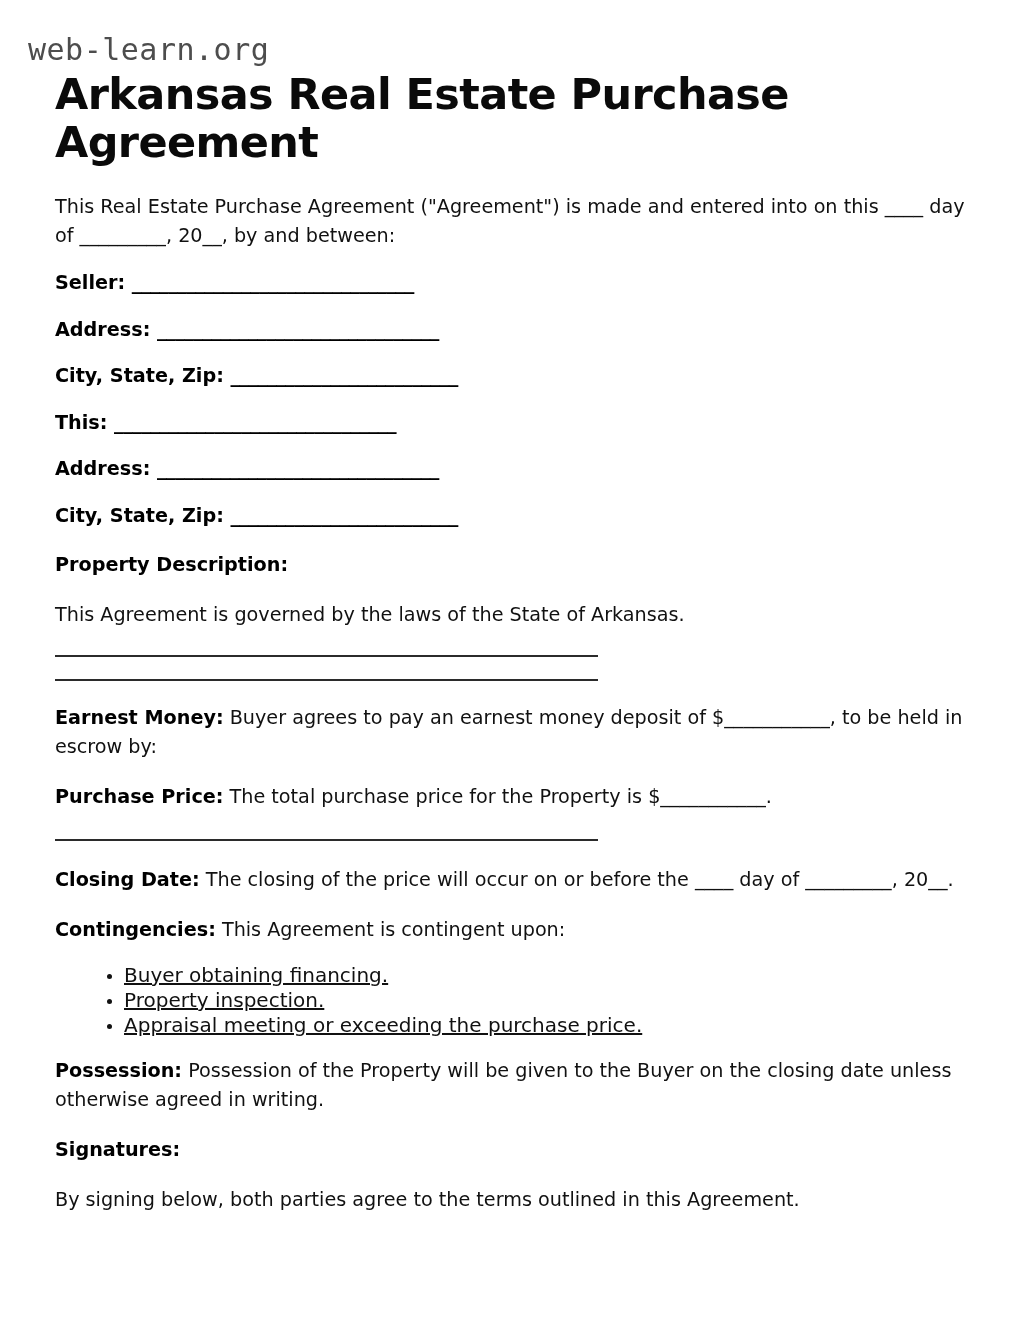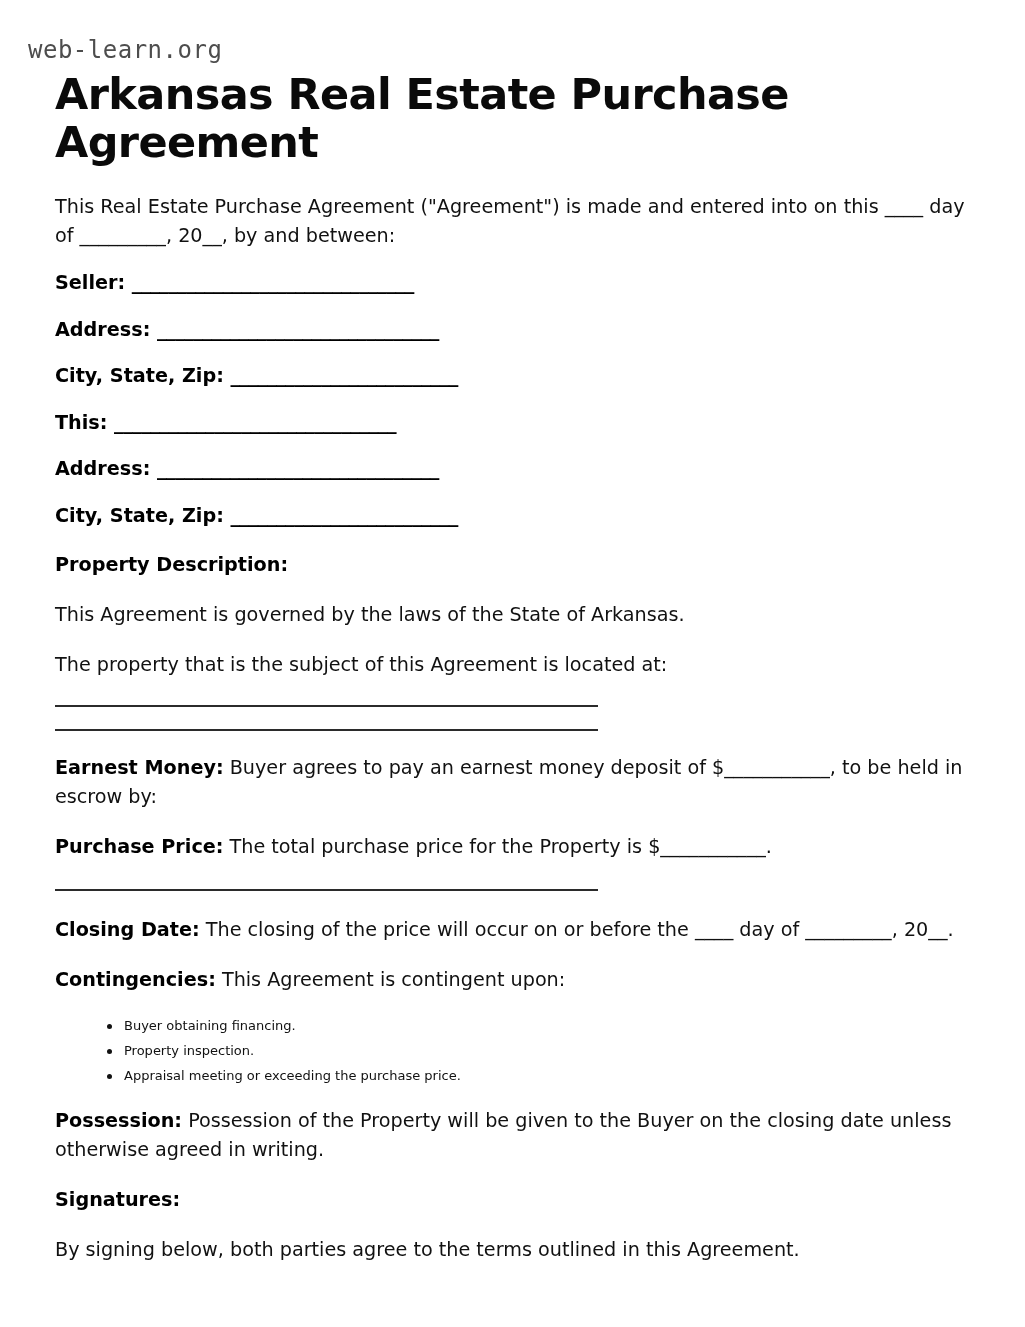--- a/index.html
+++ b/index.html
@@ -19,21 +19,21 @@
     width: 1025px;
     height: 1327px;
     background: #ffffff;
     box-sizing: border-box;
   }
   .site-logo {
     position: absolute;
     left: 28px;
     top: 33px;
     font-family: "DejaVu Sans Mono", "Liberation Mono", monospace;
-    font-size: 24px;
+    font-size: 30px;
     line-height: 34px;
     letter-spacing: 0.5px;
     color: #4d4d4d;
     font-weight: 400;
     white-space: nowrap;
   }
   .content {
     position: absolute;
     left: 55px;
     top: 70px;
@@ -87,25 +87,26 @@
   .rule-line.escrow {
     margin-top: 28px;
     margin-bottom: 24px;
   }
   ul.bullets {
     margin: 4px 0 18px 0;
     padding: 0 0 0 52px;
     list-style: none;
   }
   ul.bullets li {
-    font-size: 13px;
+    font-size: 20px;
     line-height: 25px;
     position: relative;
     color: #111111;
     padding-left: 17px;
+    text-decoration: underline;
   }
   ul.bullets li::before {
     content: "";
     position: absolute;
     left: 0;
     top: 10.5px;
     width: 5px;
     height: 5px;
     border-radius: 50%;
     background: #111111;
@@ -151,21 +152,20 @@
 
     <div class="field-row">
       <span class="field-label">City, State, Zip:</span>
       <span class="blank">_________________________</span>
     </div>
 
     <p class="para"><b>Property Description:</b></p>
 
     <p class="para">This Agreement is governed by the laws of the State of Arkansas.</p>
 
-    <p class="para tight">The property that is the subject of this Agreement is located at:</p>
 
     <div class="rule-line first-of-block"></div>
     <div class="rule-line"></div>
 
     <p class="para"><b>Earnest Money:</b><span> Buyer agrees to pay an earnest money deposit of $___________, to be held in escrow by:</span></p>
 
     <p class="para"><b>Purchase Price:</b><span> The total purchase price for the Property is $___________.</span></p>
 
     <div class="rule-line escrow"></div>
 

